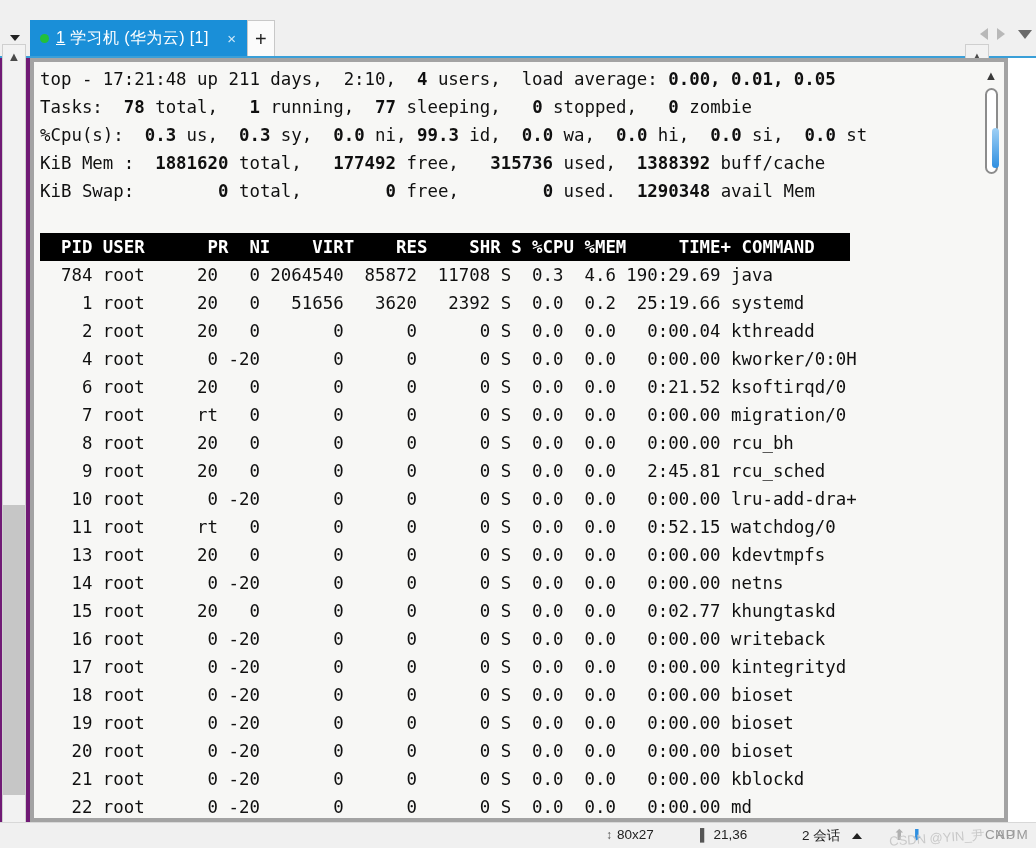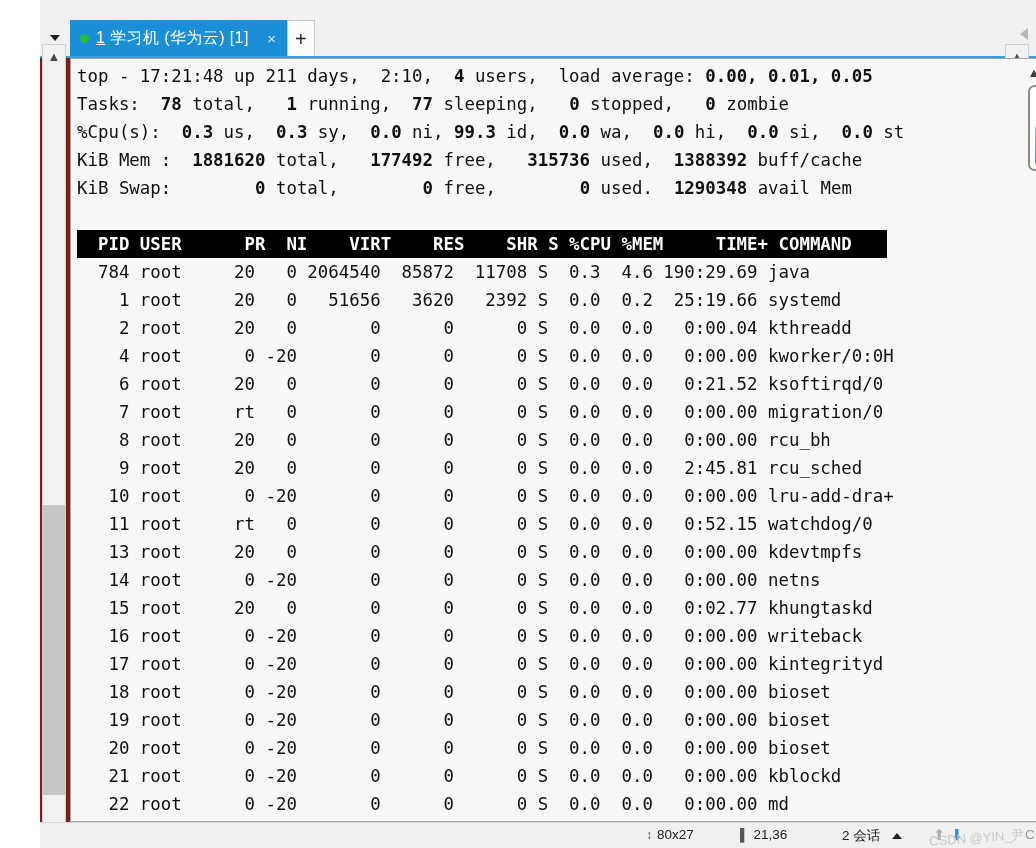--- a/index.html
+++ b/index.html
@@ -12,23 +12,22 @@
     height: 848px;
     overflow: hidden;
     font-family: "Liberation Sans", sans-serif;
     -webkit-font-smoothing: antialiased;
   }
 
   #app {
     position: relative;
     width: 991px;
     height: 848px;
-    background: #7f1d1d;
-    box-sizing: border-box;
-    margin-left: 40px;
+    background: #701a75;
+    box-sizing: border-box;
   }
 
   
   .topstrip {
     position: absolute;
     left: 0; top: 0;
     width: 1036px;
     height: 20px;
     background: #f0f0f0;
   }
@@ -187,21 +186,21 @@
     background: #c6c6c6;
   }
 
   
   .terminal {
     position: absolute;
     left: 30px; top: 58px;
     width: 978px;
     height: 764px;
     background: #f7f7f5;
-    border: 1px solid #a3a3a3;
+    border: 4px solid #a3a3a3;
     box-sizing: border-box;
     overflow: hidden;
   }
   .term-inner {
     position: absolute;
     left: 6px; top: 3px;
     right: 0; bottom: 0;
     font-family: "DejaVu Sans Mono", "Liberation Mono", monospace;
     font-size: 17.4px;
     line-height: 28px;

